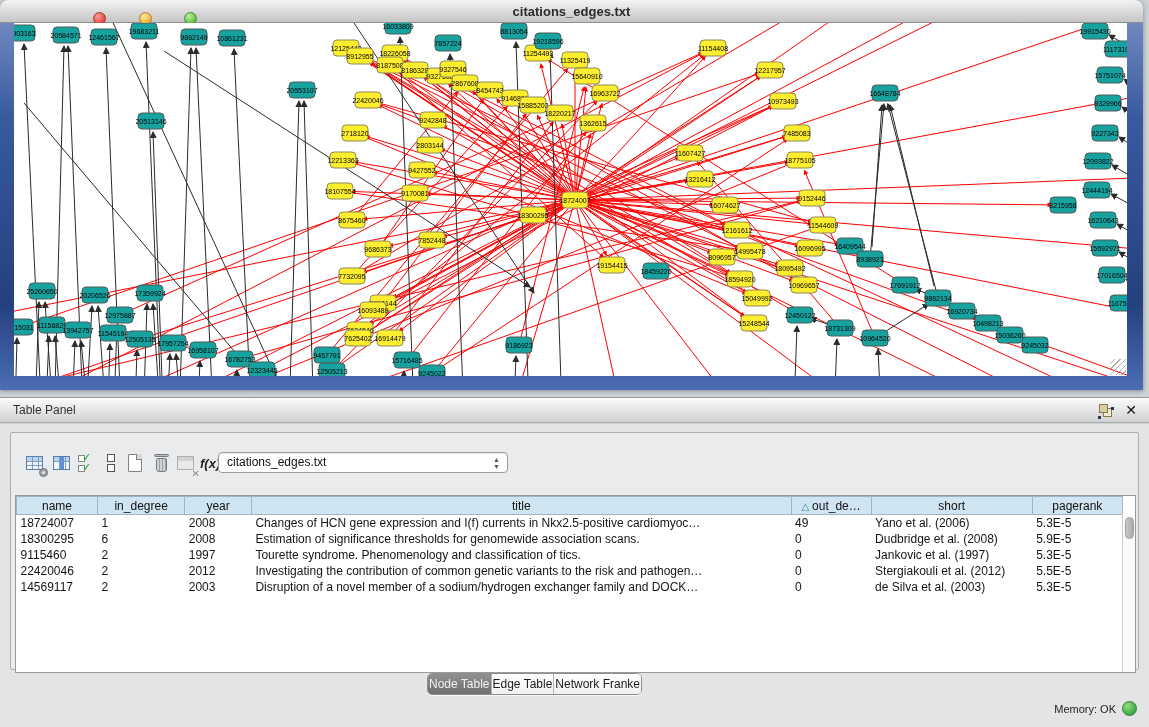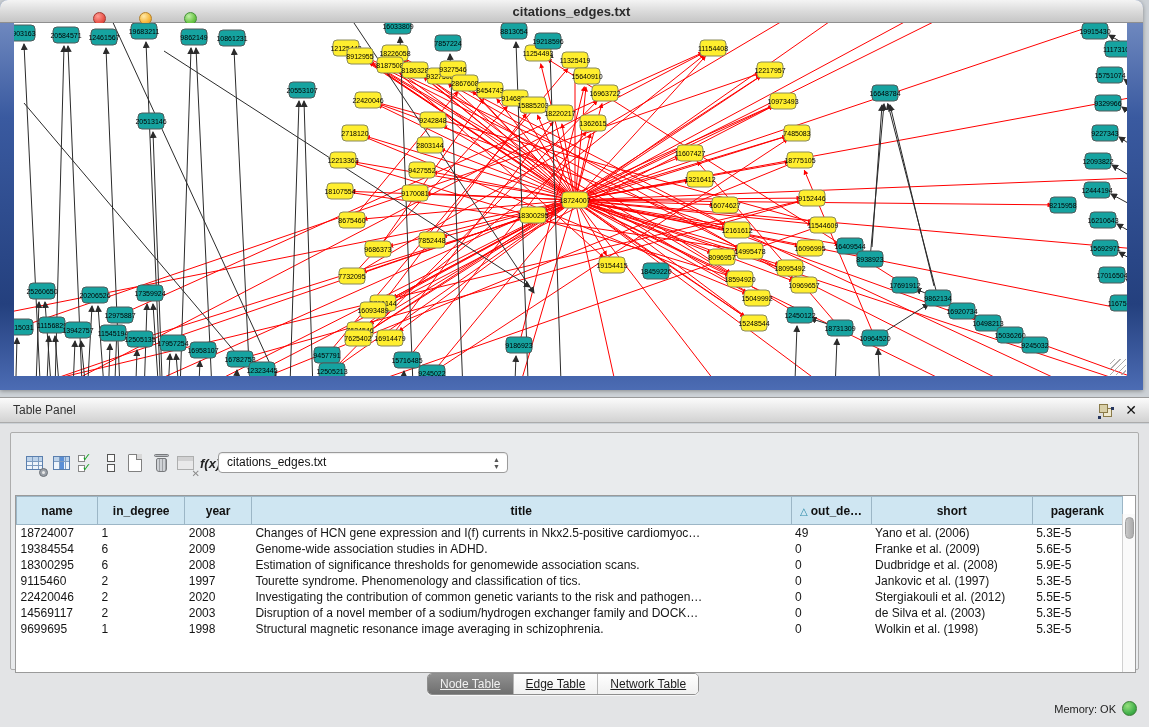--- a/index.html
+++ b/index.html
@@ -49,36 +49,36 @@
   .combo{position:absolute;left:207px;top:19px;width:290px;height:21px;background:#fff;
     border:1px solid #9b9b9b;border-radius:4px;font-size:12px;color:#111;
     line-height:19px;padding-left:8px;box-shadow:inset 0 1px 1px rgba(0,0,0,.08);}
   .combo-stepper{position:absolute;right:4px;top:3px;width:13px;height:14px;font-size:7px;color:#555;
     line-height:7px;text-align:center;}
 
   
   .tbl-wrap{position:absolute;left:4px;top:62px;width:1121px;height:178px;background:#fff;
     border:1px solid #9a9a9a;}
   .tbl{position:absolute;left:0;top:0;width:1107px;border-collapse:collapse;table-layout:fixed;}
-  .tbl th{height:28px;background:#cfe6f2;border:1px solid #9cb6c6;font-size:12px;font-weight:bold;
+  .tbl th{height:18px;background:#cfe6f2;border:1px solid #9cb6c6;font-size:12px;font-weight:normal;
     color:#111;padding:0 2px;overflow:hidden;white-space:nowrap;}
   .tbl td{height:16px;font-size:12px;color:#151515;padding:0 0 0 4px;overflow:hidden;
     white-space:nowrap;line-height:16px;}
   .sort-tri{color:#2e8ba8;font-size:10px;margin-right:3px;}
   .vscroll{position:absolute;right:0;top:18px;width:13px;height:158px;background:#fafafa;border-left:1px solid #d0d0d0;}
   .vthumb{position:absolute;left:2px;top:3px;width:9px;height:22px;border-radius:5px;
     background:linear-gradient(90deg,#c9c9c9,#ababab);border:1px solid #9f9f9f;}
 
   
   .tabs{position:absolute;left:427px;top:673px;height:22px;display:flex;
     border:1px solid #8e8e8e;border-radius:5px;overflow:hidden;background:#fff;
     box-shadow:0 1px 0 rgba(255,255,255,.7);}
   .tab{height:100%;font-size:12px;line-height:21px;text-align:center;color:#1c1c1c;
     background:linear-gradient(180deg,#ffffff,#f0f0f0);border-right:1px solid #b5b5b5;
-    padding:0 12px;text-decoration:underline;}
+    padding:0 1px;}
   .tab:last-child{border-right:none;}
   .tab.sel{background:linear-gradient(180deg,#909090,#6f6f6f);color:#f1f1f1;}
 
   
   .memory-label{position:absolute;left:1030px;top:703px;width:86px;text-align:right;font-size:11px;color:#222;}
   .memory-dot{position:absolute;left:1122px;top:701px;width:15px;height:15px;border-radius:50%;
     background:radial-gradient(circle at 35% 30%,#96e07e,#3fae49 65%,#2f8e3a);border:1px solid #3a7d33;}
 
   
   .mini-table{position:absolute;left:2px;top:3px;width:17px;height:14px;border:1px solid #5a7fae;background:
@@ -849,83 +849,65 @@
               <tr>
                 <td>18724007</td>
                 <td>1</td>
                 <td>2008</td>
                 <td>Changes of HCN gene expression and I(f) currents in Nkx2.5-positive cardiomyoc…</td>
                 <td>49</td>
                 <td>Yano et al. (2006)</td>
                 <td>5.3E-5</td>
               </tr>
               <tr>
-                <td>19384554</td>
-                <td>6</td>
-                <td>2009</td>
-                <td>Genome-wide association studies in ADHD.</td>
-                <td>0</td>
-                <td>Franke et al. (2009)</td>
-                <td>5.6E-5</td>
-              </tr>
-              <tr>
                 <td>18300295</td>
                 <td>6</td>
                 <td>2008</td>
                 <td>Estimation of significance thresholds for genomewide association scans.</td>
                 <td>0</td>
                 <td>Dudbridge et al. (2008)</td>
                 <td>5.9E-5</td>
               </tr>
               <tr>
                 <td>9115460</td>
                 <td>2</td>
                 <td>1997</td>
                 <td>Tourette syndrome. Phenomenology and classification of tics.</td>
                 <td>0</td>
                 <td>Jankovic et al. (1997)</td>
                 <td>5.3E-5</td>
               </tr>
               <tr>
                 <td>22420046</td>
                 <td>2</td>
-                <td>2020</td>
+                <td>2012</td>
                 <td>Investigating the contribution of common genetic variants to the risk and pathogen…</td>
                 <td>0</td>
                 <td>Stergiakouli et al. (2012)</td>
                 <td>5.5E-5</td>
               </tr>
               <tr>
                 <td>14569117</td>
                 <td>2</td>
                 <td>2003</td>
                 <td>Disruption of a novel member of a sodium/hydrogen exchanger family and DOCK…</td>
                 <td>0</td>
                 <td>de Silva et al. (2003)</td>
                 <td>5.3E-5</td>
               </tr>
-              <tr>
-                <td>9699695</td>
-                <td>1</td>
-                <td>1998</td>
-                <td>Structural magnetic resonance image averaging in schizophrenia.</td>
-                <td>0</td>
-                <td>Wolkin et al. (1998)</td>
-                <td>5.3E-5</td>
-              </tr>
             </tbody>
           </table>
         <div class="vscroll">
           <div class="vthumb"></div>
         </div>
       </div>
     </div>
   </div>
 
   <div class="tabs" id="tab-bar">
       <div class="tab sel">Node Table</div>
       <div class="tab">Edge Table</div>
-      <div class="tab">Network Table</div>
+      <div class="tab">Network Franke</div>
     </div>
 
   <div class="memory-label">Memory: OK</div>
   <div class="memory-dot"></div>
 </div>
 
 </body></html>

